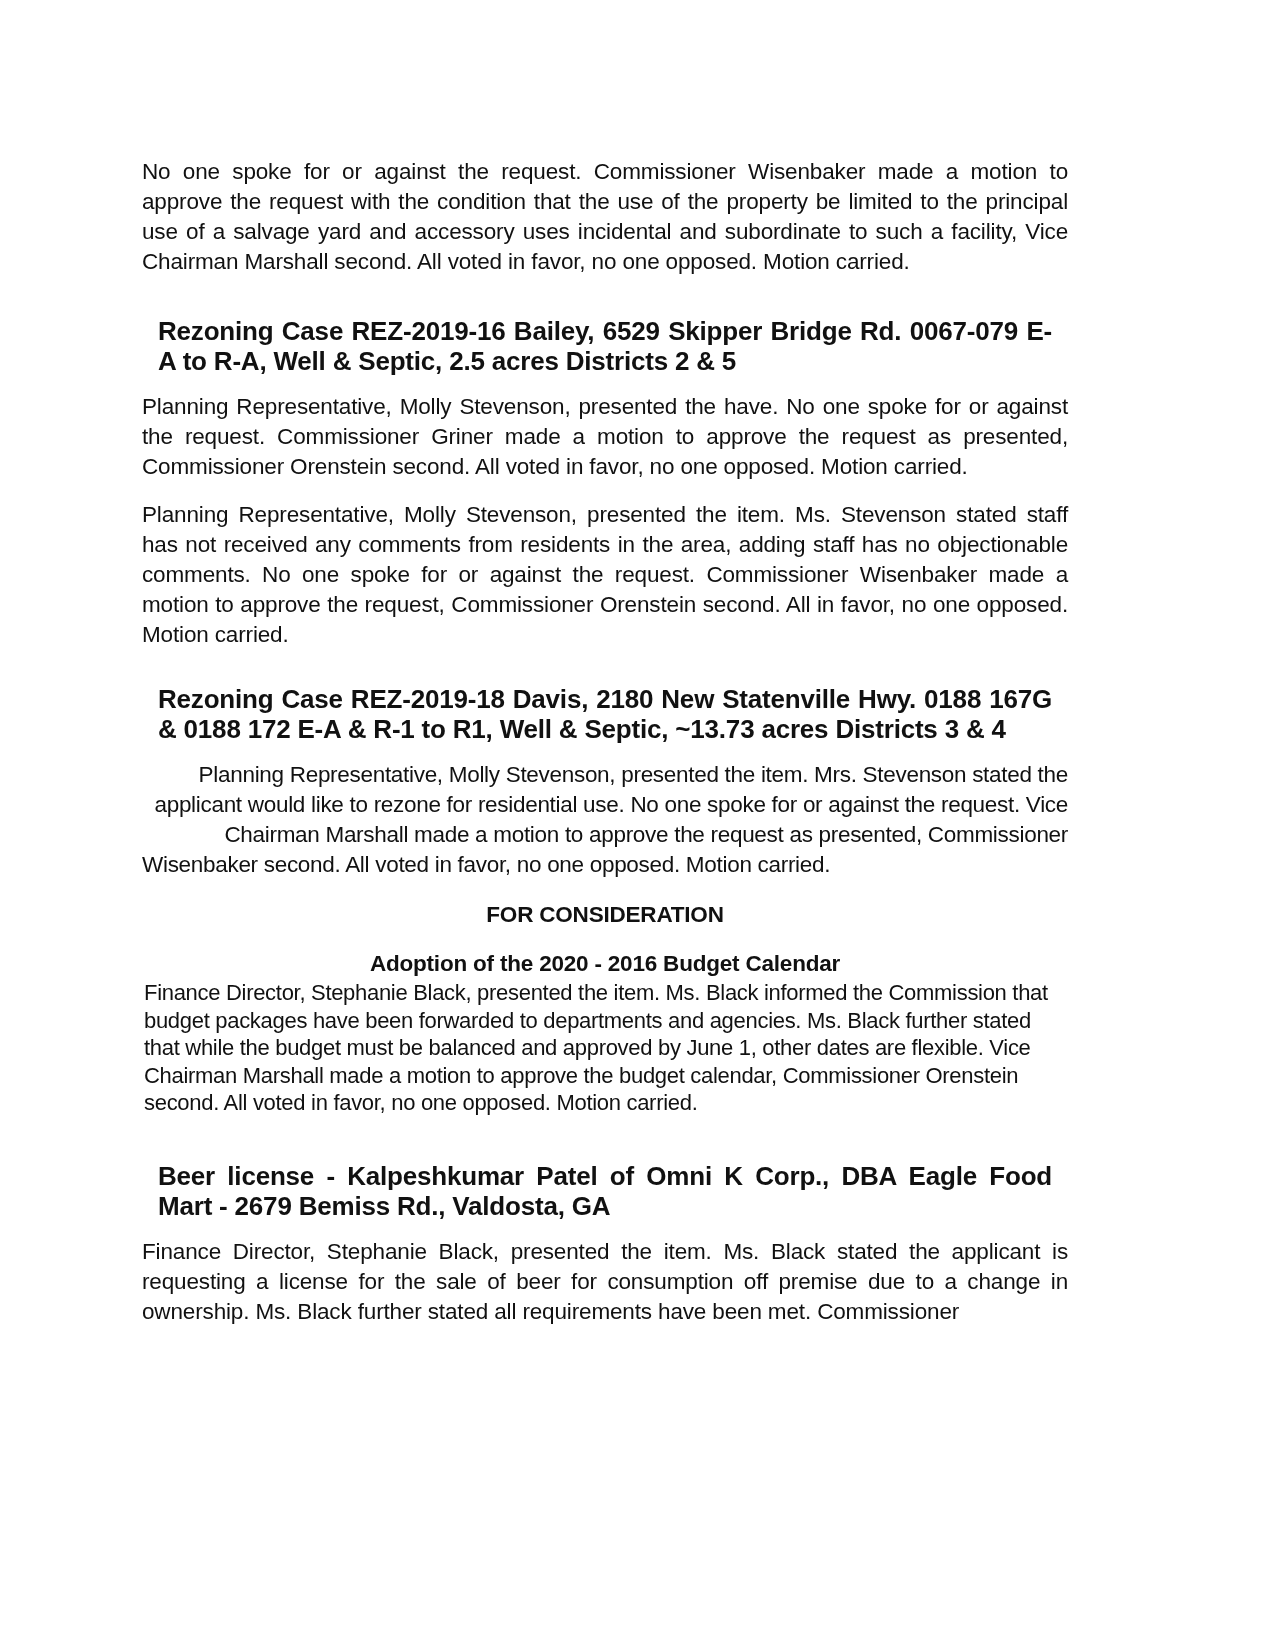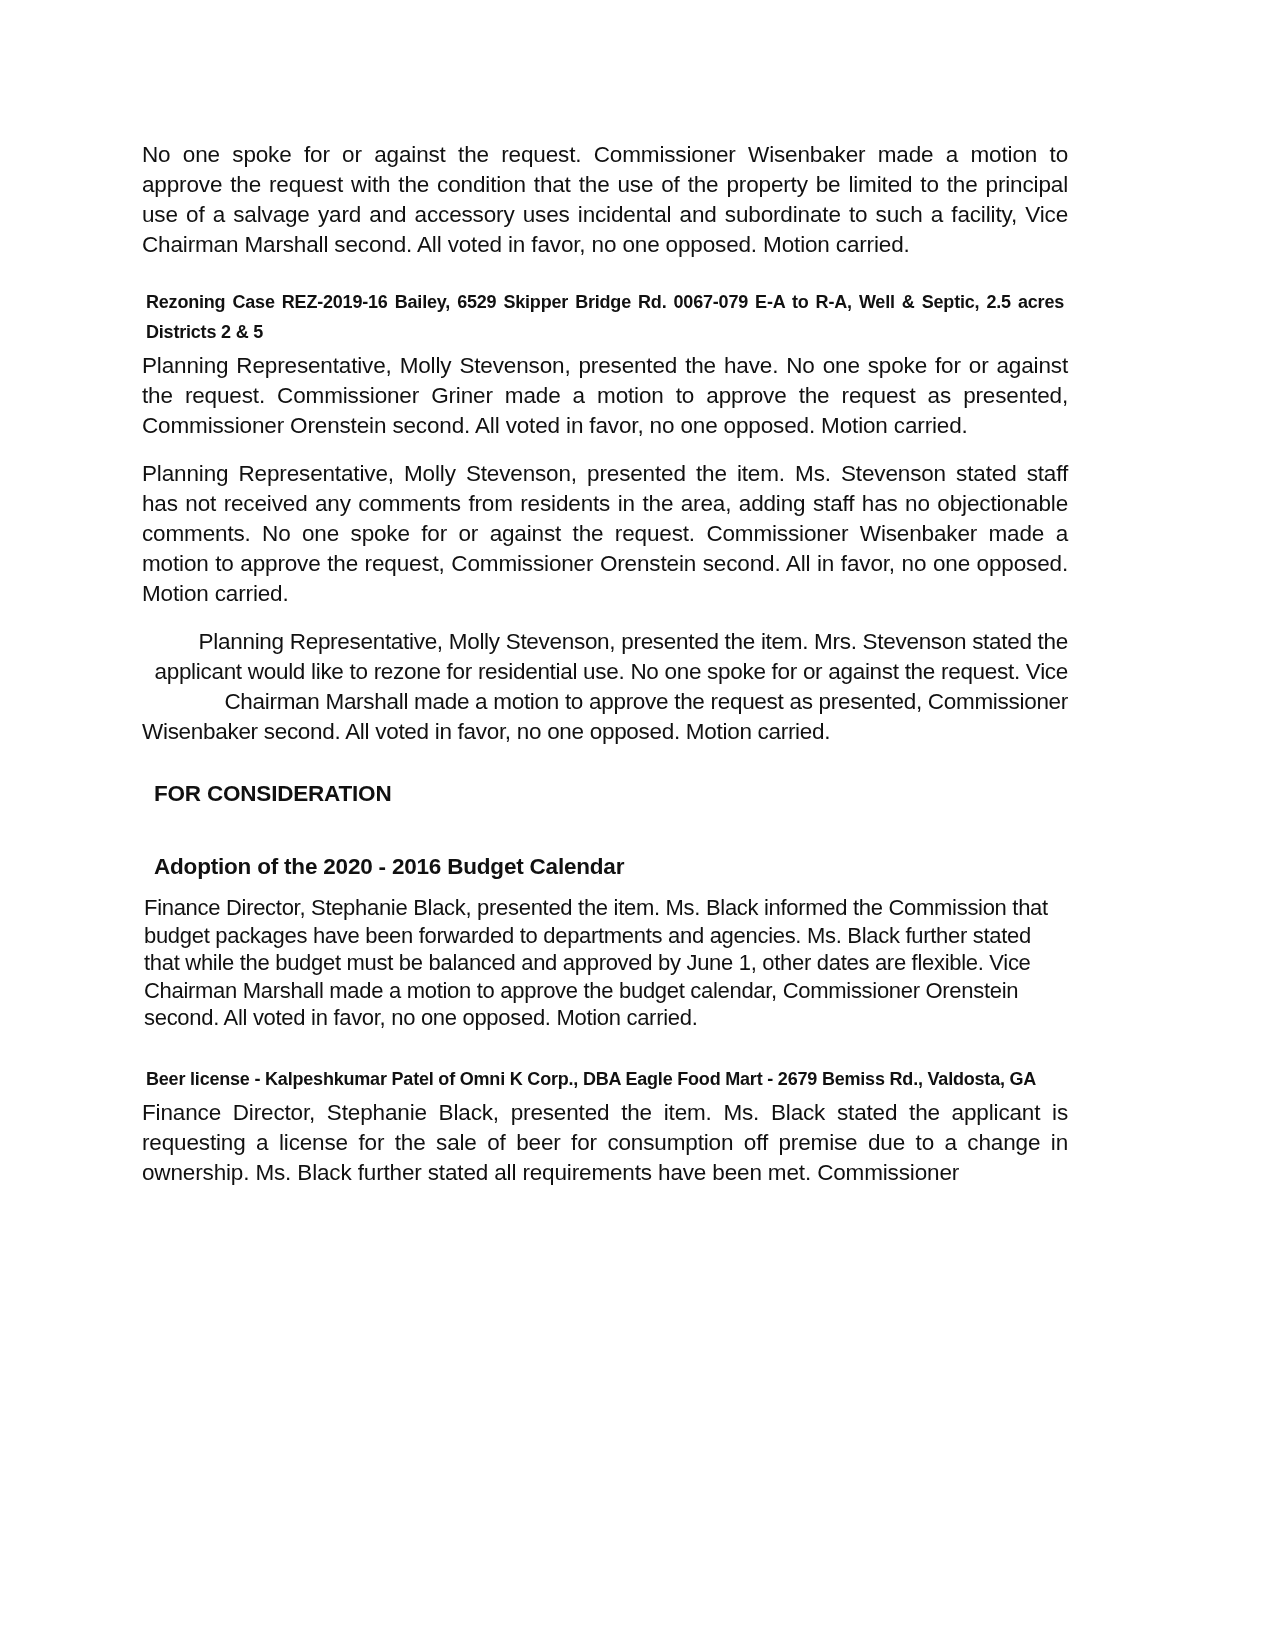--- a/index.html
+++ b/index.html
@@ -11,21 +11,21 @@
       width: 1275px;
       height: 1651px;
       position: relative;
       overflow: hidden;
       font-family: "Liberation Sans", sans-serif;
       color: #111111;
     }
     .page {
       position: absolute;
       left: 142px;
-      top: 140px;
+      top: 157px;
       width: 926px;
     }
     .para {
       font-size: 22.5px;
       line-height: 30px;
       margin: 0;
       text-align: justify;
       text-align-last: left;
       letter-spacing: -0.15px;
     }
@@ -34,34 +34,35 @@
       letter-spacing: -0.3px;
     }
     .para.tight {
       font-size: 22px;
       line-height: 27.5px;
       text-align: left;
       letter-spacing: -0.3px;
       padding-left: 2px;
     }
     .heading {
-      font-size: 18px;
+      font-size: 26px;
       line-height: 30px;
       font-weight: bold;
-      margin: 4px;
+      margin: 16px;
       text-align: justify;
       text-align-last: left;
       letter-spacing: -0.2px;
     }
     .section-title {
       font-size: 22.5px;
       line-height: 30px;
       font-weight: bold;
-      margin: 12px;
+      margin: 0;
       letter-spacing: -0.2px;
+      text-align: center;
     }
     .block { margin: 0; }
     .gap-1 { height: 23px; }
     .gap-2 { height: 18px; }
     .gap-3 { height: 18px; }
     .gap-4 { height: 20px; }
     .gap-5 { height: 19px; }
     .gap-6 { height: 28px; }
   </style>
 </head>
@@ -80,20 +81,21 @@
 
   <div class="gap-2"></div>
 
   <div class="block">
     <p class="para">Planning Representative, Molly Stevenson, presented the item.  Ms. Stevenson stated staff has not received any comments from residents in the area, adding staff has no objectionable comments.  No one spoke for or against the request.  Commissioner Wisenbaker made a motion to approve the request, Commissioner Orenstein second.  All in favor, no one opposed.  Motion carried.</p>
   </div>
 
   <div class="gap-3"></div>
 
   <div class="block">
+    <p class="heading">Rezoning Case REZ-2019-18 Davis, 2180 New Statenville Hwy. 0188 167G &amp; 0188 172 E-A &amp; R-1 to R1, Well &amp; Septic, ~13.73 acres Districts 3 &amp; 4</p>
     <p class="para ragged">Planning Representative, Molly Stevenson, presented the item.  Mrs. Stevenson stated the applicant would like to rezone for residential use.  No one spoke for or against the request.  Vice Chairman Marshall made a motion to approve the request as presented, Commissioner Wisenbaker second.  All voted in favor, no one opposed.  Motion carried.</p>
   </div>
 
   <div class="gap-4"></div>
 
   <p class="section-title">FOR CONSIDERATION</p>
 
   <div class="gap-5"></div>
 
   <div class="block">

